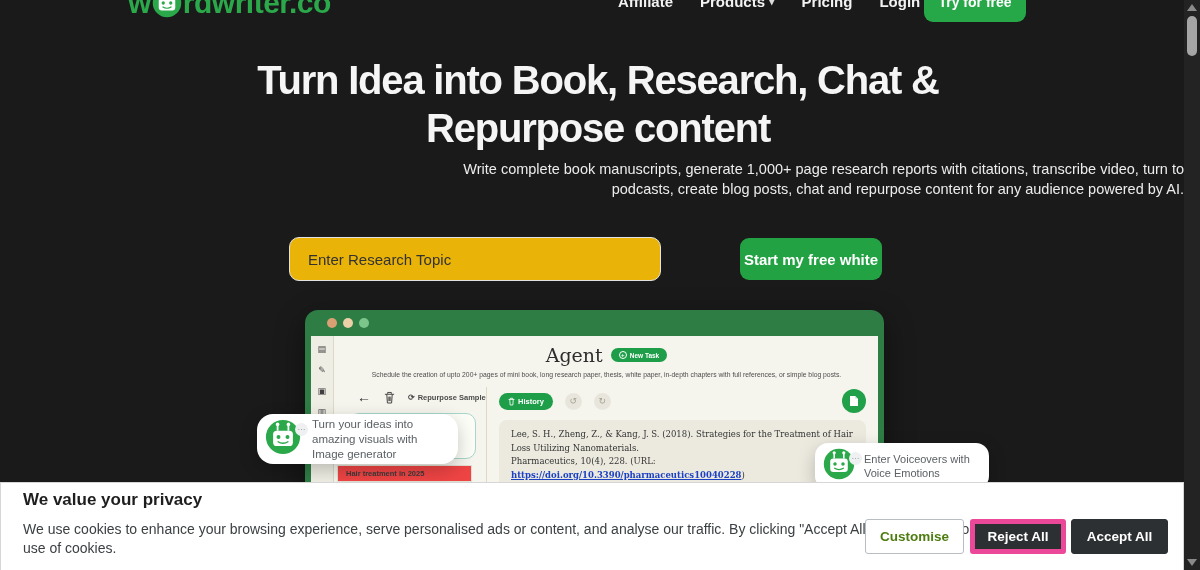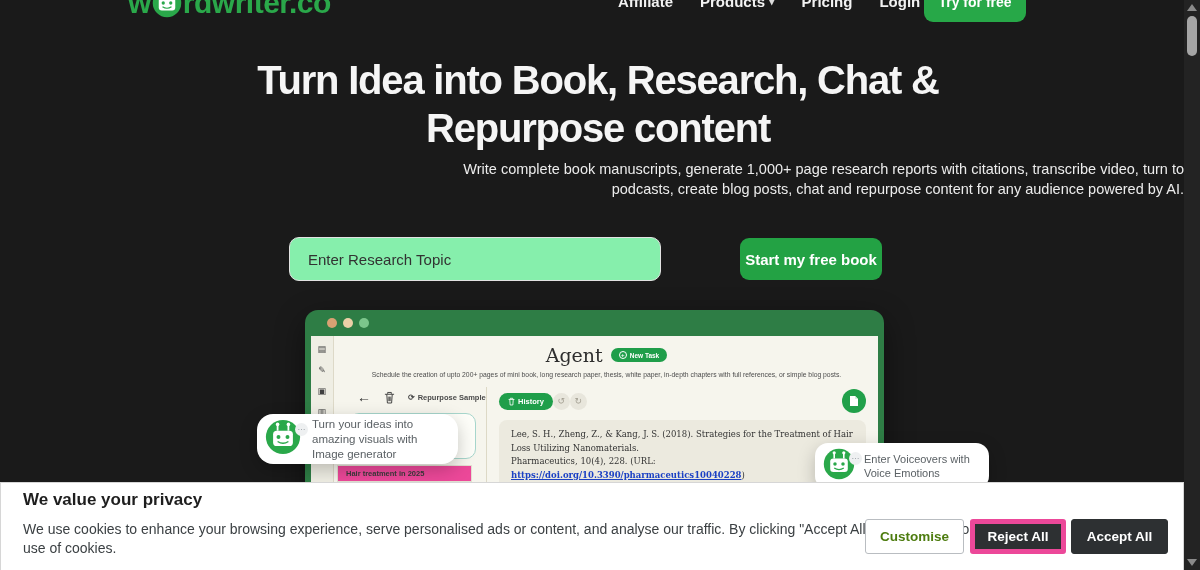--- a/index.html
+++ b/index.html
@@ -19,21 +19,21 @@
              background:#27a848; border:none; border-radius:9px; color:#fff;
              font-size:14px; font-weight:700; z-index:2; font-family:inherit; }
 
   
   .hero-title { position:absolute; top:56px; left:0; width:1184px; text-align:center;
                 color:#f5f5f5; font-size:40px; font-weight:700; letter-spacing:-1.2px; line-height:48px;padding-left:12px; }
   .hero-sub { position:absolute; top:159px; left:0; width:1184px; text-align:right;
               color:#ececec; font-size:14.5px; line-height:20px; font-weight:400; }
 
   .topic-input { position:absolute; left:289px; top:237px; width:372px; height:44px;
-                 border-radius:10px; border:1px solid #e2e2e2; background:#86efac;
+                 border-radius:10px; border:1px solid #e2e2e2; background:#eab308;
                  padding:0 18px; font-size:15px; color:#222; font-family:inherit; }
   .topic-input::placeholder { color:#323232; opacity:1; }
   .hero-cta { position:absolute; left:740px; top:238px; width:142px; height:42px;
               background:#23a244; border:none; border-radius:9px; color:#fff;
               font-size:15px; font-weight:700; font-family:inherit; }
 
   
   .mockup { position:absolute; left:305px; top:310px; width:579px; height:200px;
             background:#2e7d45; border-radius:13px 13px 0 0; z-index:1;
             box-shadow:0 10px 30px rgba(0,0,0,.45); }
@@ -56,24 +56,24 @@
                         font-size:6px; line-height:6px; }
   .mock-desc { margin-top:5px; text-align:center; font-size:6.8px; color:#4d4d4d; }
   .mock-cols { display:flex; margin-top:9px; }
   .mock-left { width:152px; border-right:1px solid #ddd9c6; min-height:130px; }
   .left-toolbar { display:flex; align-items:center; gap:13px; padding-left:22px; height:20px; }
   .back-arrow { font-size:14px; color:#2f2f2f; }
   .autofill { display:flex; align-items:center; gap:3px; font-size:7.5px; font-weight:700; color:#4a4a4a; }
   .autofill .refresh { font-size:8px; }
   .sample-box { margin:6px 10px 0 14px; height:46px; background:#fdfdf8;
                 border:1px solid #a7d6cc; border-radius:10px; }
-  .topic-chip { margin:6px 14px 0 2px; background:#ec4899; border:1px solid #e2dfd0;
+  .topic-chip { margin:6px 14px 0 2px; background:#ef4444; border:1px solid #e2dfd0;
                 padding:3px 8px; font-size:7.5px; font-weight:700; color:#3a3a3a; }
   .mock-right { flex:1; padding:0 12px; }
-  .right-toolbar { display:flex; align-items:center; gap:0; height:24px; margin-top:2px; }
+  .right-toolbar { display:flex; align-items:center; gap:12px; height:24px; margin-top:2px; }
   .history-pill { display:flex; align-items:center; gap:3px; background:#1f9e4a; color:#fff;
                   border:none; border-radius:10px; padding:4px 9px; font-size:7.5px;
                   font-weight:700; font-family:inherit; }
   .undo-btn,.redo-btn { width:17px; height:17px; border-radius:50%; background:#e8e6dc;
                   border:none; color:#a39f92; font-size:9px; line-height:17px; text-align:center;
                   padding:0; font-family:inherit; }
   .doc-btn { margin-left:auto; width:24px; height:24px; border-radius:50%; background:#21a04a;
              border:none; display:flex; align-items:center; justify-content:center; }
   .citation-box { margin-top:7px; background:#eceadf; border-radius:8px; padding:8px 12px 16px;
                   font-family:"DejaVu Serif", serif; font-size:8.5px; color:#333; line-height:1.6; }
@@ -157,21 +157,21 @@
   <h1 class="hero-title">
     <div>Turn Idea into Book, Research, Chat &amp;</div>
     <div>Repurpose content</div>
   </h1>
   <div class="hero-sub">
     <div>Write complete book manuscripts, generate 1,000+ page research reports with citations, transcribe video, turn to</div>
     <div>podcasts, create blog posts, chat and repurpose content for any audience powered by AI.</div>
   </div>
 
   <input class="topic-input" type="text" placeholder="Enter Research Topic" style="">
-  <button class="hero-cta">Start my free book</button>
+  <button class="hero-cta">Start my free white</button>
 
   <div class="mockup">
     <div class="mock-dots">
       <span class="mock-dot" style="background-color: rgb(217, 161, 115);"></span>
       <span class="mock-dot" style="background-color: rgb(236, 208, 168);"></span>
       <span class="mock-dot" style="background-color: rgb(124, 198, 140);"></span>
     </div>
     <div class="mock-body">
       <div class="mock-side">
         <span>▤</span>

